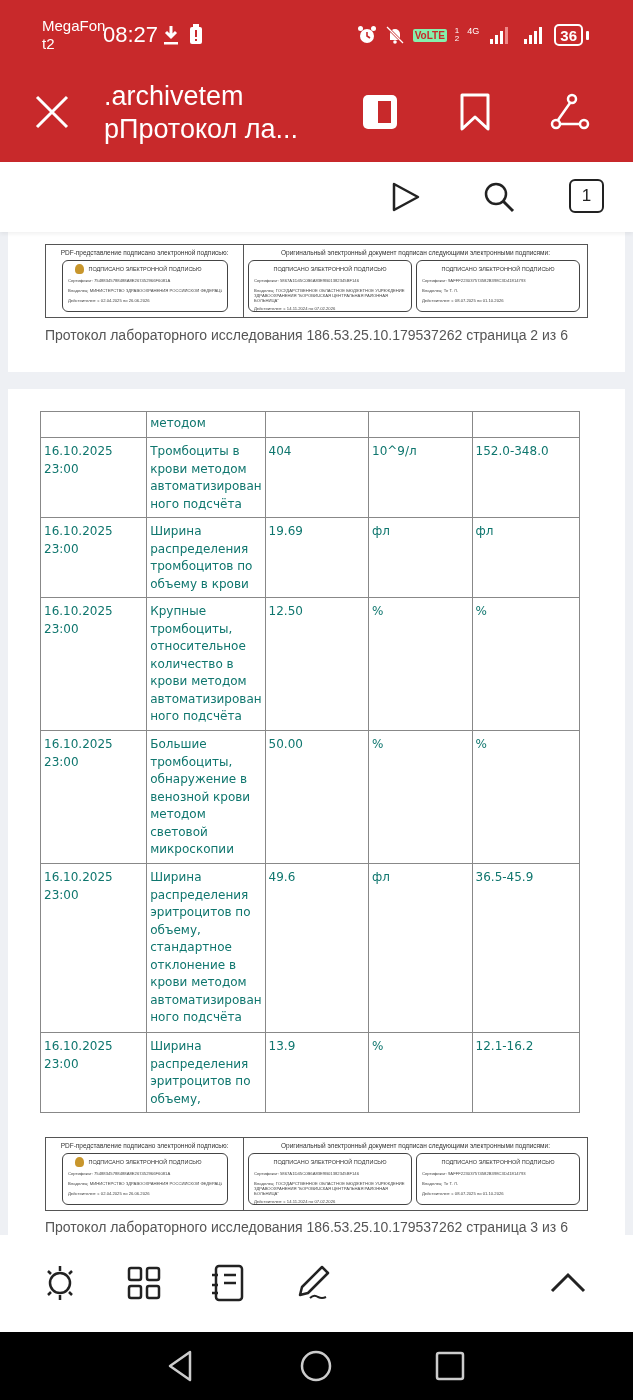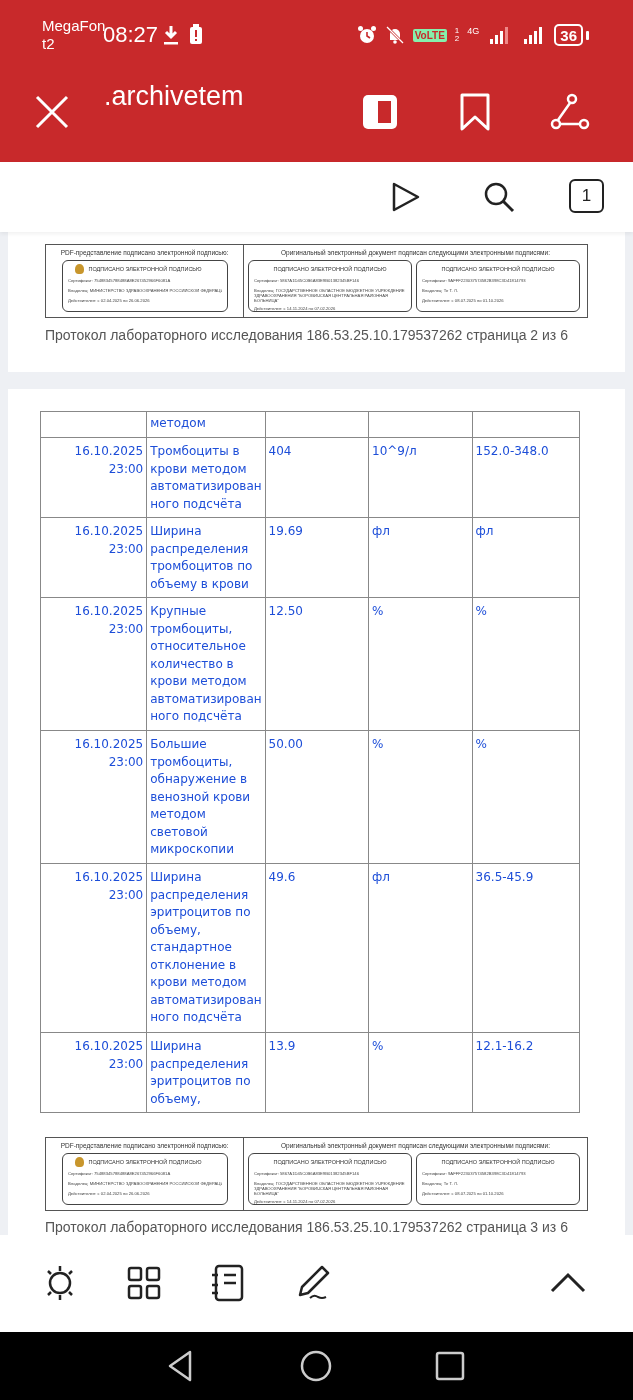--- a/index.html
+++ b/index.html
@@ -36,23 +36,23 @@
   .sig-left { width: 198px; border-right: 1px solid #555; position: relative; }
   .sig-right { flex: 1; position: relative; }
   .sig-head { font-size: 6.5px; color: #333; text-align: center; margin-top: 4px; white-space: nowrap; }
   .sig-card { position: absolute; border: 1px solid #444; border-radius: 6px; padding: 3px 5px; font-size: 4.2px; color: #444; }
   .sig-card .ct { font-size: 5.5px; text-align: center; margin: 2px 0 6px; color: #333; }
   .sig-card .ln { margin-bottom: 5px; white-space: nowrap; overflow: hidden; }
   .emblem { position: absolute; left: 12px; top: 3px; width: 9px; height: 10px; background: #c8962c; border-radius: 50% 50% 40% 40%; }
   .footer-text { position: absolute; left: 37px; font-size: 14px; color: #555; white-space: nowrap; }
 
   
-  table.results { position: absolute; left: 32px; top: 22px; border-collapse: collapse; width: 540px; font-family: "DejaVu Sans", sans-serif; font-size: 12px; color: #1d4ed8; }
+  table.results { position: absolute; left: 32px; top: 22px; border-collapse: collapse; width: 540px; font-family: "DejaVu Sans", sans-serif; font-size: 12px; color: #0f766e; }
   table.results td { border: 1px solid #888; vertical-align: top; padding: 5px 3px 0 3px; line-height: 17.5px; }
-  table.results td.c1 { width: 108px; text-align: right; }
+  table.results td.c1 { width: 108px; }
   table.results td.c2 { width: 107px; }
   table.results td.c3 { width: 107px; margin-left: 12px; }
   table.results td.c4 { width: 107px; }
   table.results td.c5 { width: 111px; }
 
   
   .bottombar { position: absolute; top: 1235px; left: 0; width: 633px; height: 97px; background: #fff; }
   .bottombar .bb { position: absolute; top: 28px; width: 40px; height: 40px; }
   .navbar { position: absolute; top: 1332px; left: 0; width: 633px; height: 68px; background: #000; }
   .navbar .nb { position: absolute; top: 16px; width: 36px; height: 36px; }
@@ -117,20 +117,21 @@
       <span class="battery-tip"></span>
     </div>
   </div>
 
   <div class="appbar">
     <svg class="close" viewBox="0 0 36 36">
       <path d="M3 3 L33 33 M33 3 L3 33" stroke="#fff" stroke-width="3"></path>
     </svg>
     <div class="title">
       <div>.archivetem</div>
+      <div>рПротокол ла...</div>
     </div>
     <svg class="act" style="left:360px" viewBox="0 0 40 40">
       <rect x="3" y="3" width="34" height="34" rx="5" fill="#fff"></rect>
       <rect x="18" y="9" width="13" height="22" fill="#c8292b"></rect>
     </svg>
     <svg class="act" style="left:455px" viewBox="0 0 40 40">
       <path d="M7 3 H33 V37 L20 25 L7 37 Z" stroke="#fff" stroke-width="3" fill="none" stroke-linejoin="round"></path>
     </svg>
     <svg class="act" style="left:550px" viewBox="0 0 40 40">
       <circle cx="22" cy="7" r="4" stroke="#fff" stroke-width="2.5" fill="none"></circle>

